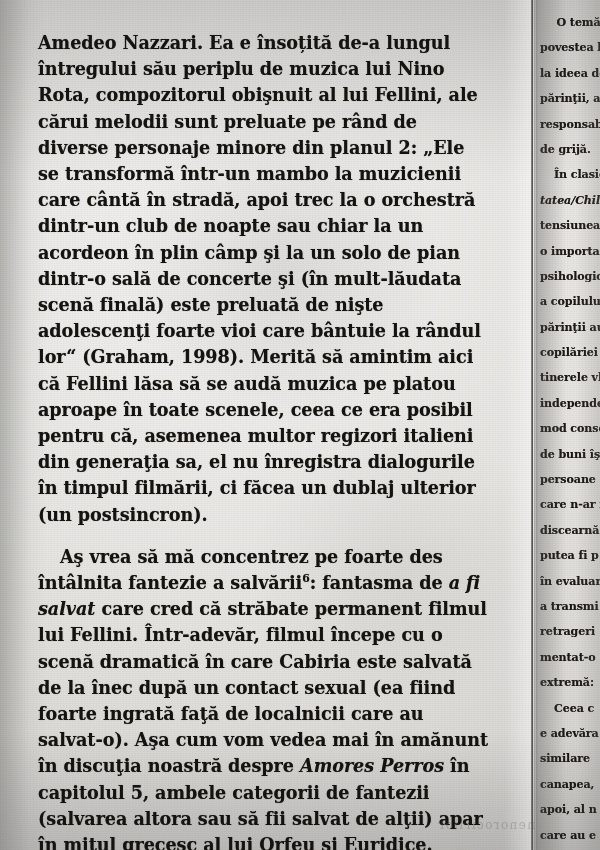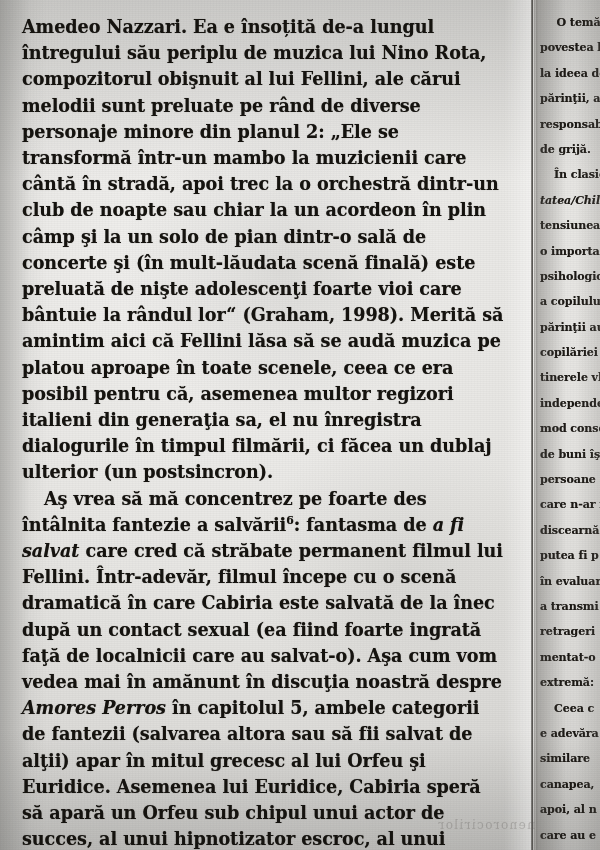--- a/index.html
+++ b/index.html
@@ -79,21 +79,21 @@
     width: 484px;
     color: #15130f;
     font-size: 17.6px;
     line-height: 26.2px;
     text-align: left;
     letter-spacing: -0.05px;
     font-weight: 600;
     text-shadow: 0 0 0.7px rgba(25,22,18,0.55);
   }
   .main-column p {
-    margin: 0;
+    margin: 16px;
   }
   .main-column p.indent {
     text-indent: 22px;
   }
   .main-column i { font-style: italic; }
   .main-column sup {
     font-size: 0.62em;
     vertical-align: super;
     line-height: 0;
   }

